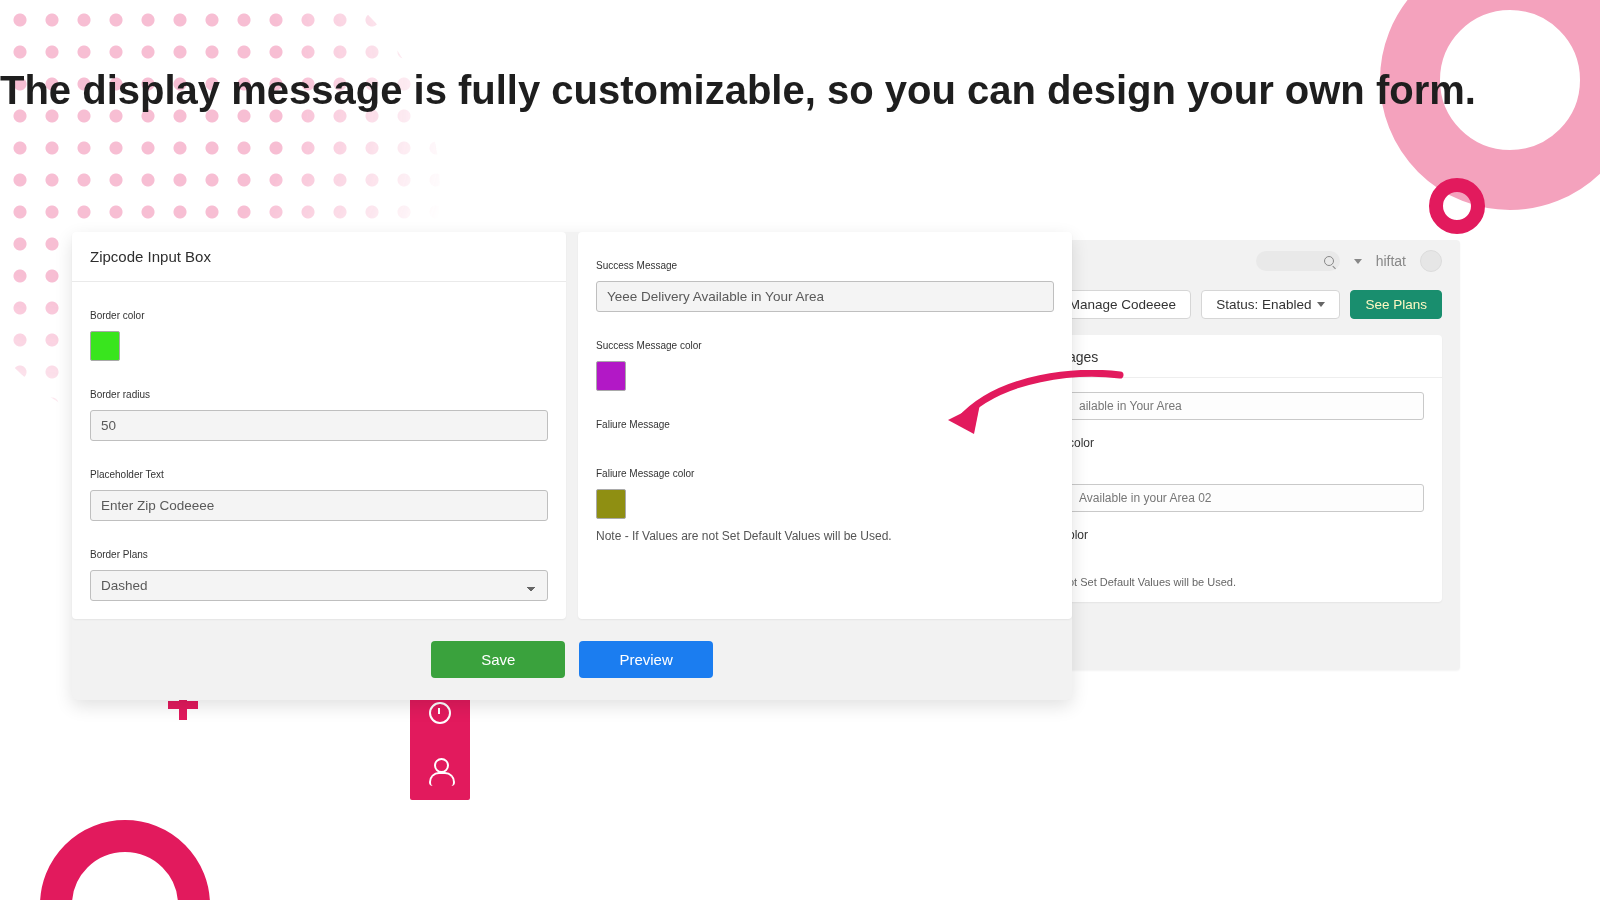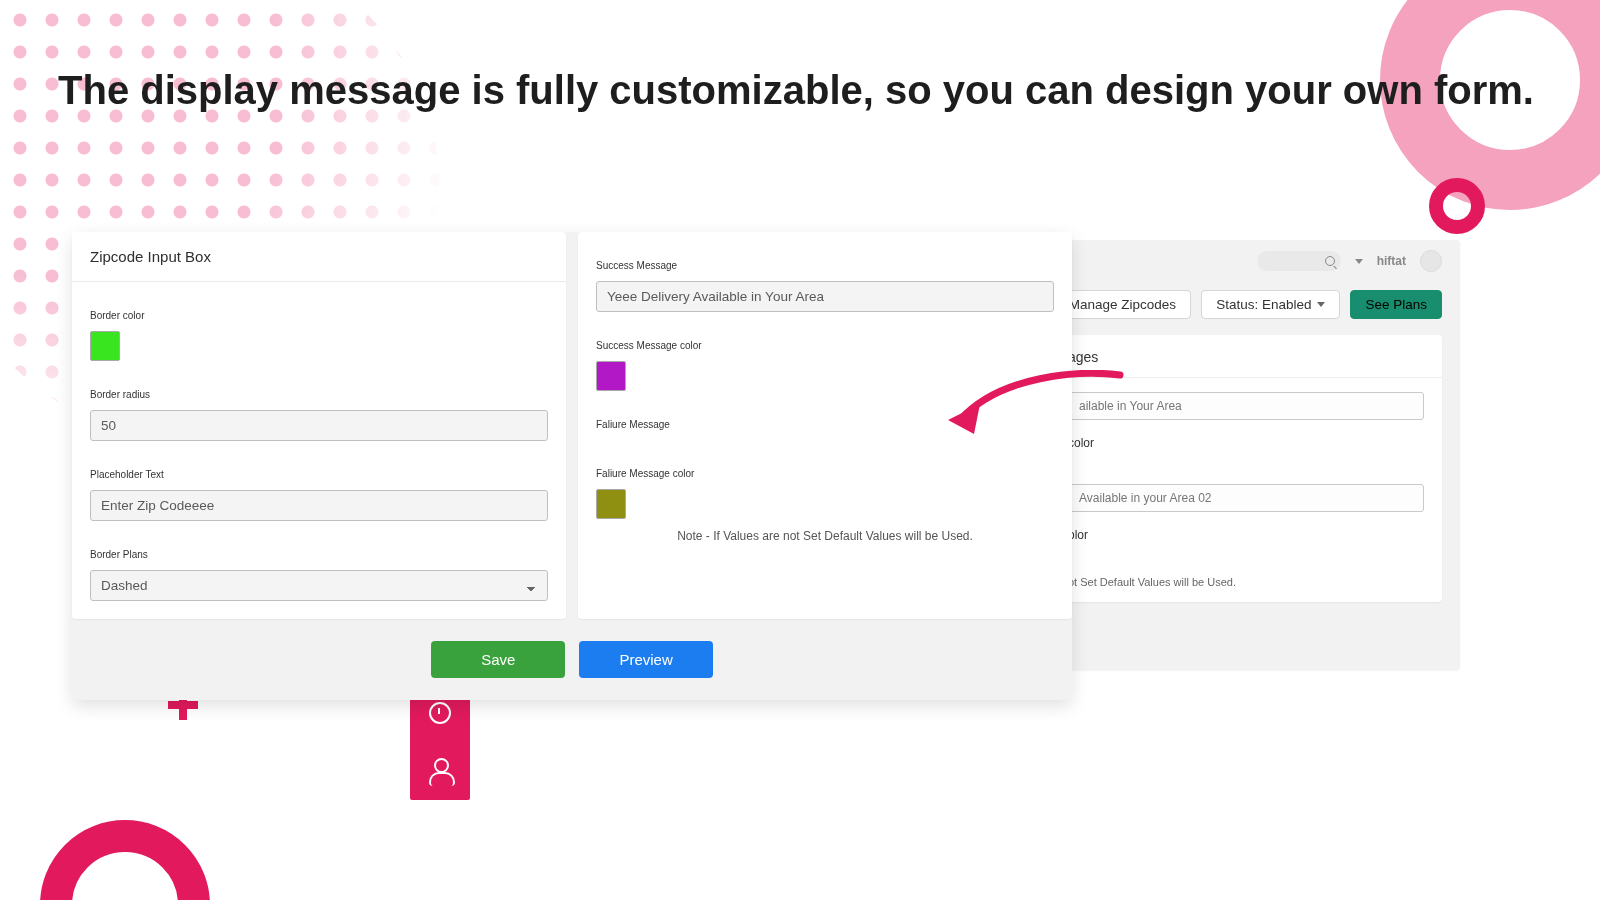--- a/index.html
+++ b/index.html
@@ -14,35 +14,35 @@
 .deco-cross::before, .deco-cross::after { content: ""; position: absolute; background: #e21a5d; }
 .deco-cross::before { left: 0; top: 11px; width: 30px; height: 8px; }
 .deco-cross::after { left: 11px; top: 0; width: 8px; height: 30px; }
 .deco-pillar { position: absolute; left: 410px; top: 690px; width: 60px; height: 110px; background: #e21a5d; border-radius: 0 0 2px 2px; z-index: 3; display: flex; flex-direction: column; align-items: center; justify-content: flex-start; padding-top: 12px; gap: 36px; }
 .deco-pillar .pill-icon { width: 22px; height: 22px; border: 2.4px solid #fff; border-radius: 50%; position: relative; }
 .deco-pillar .pill-icon.user { border: none; }
 .deco-pillar .pill-icon.user::before { content: ""; position: absolute; left: 5px; top: -2px; width: 11px; height: 11px; border: 2.4px solid #fff; border-radius: 50%; }
 .deco-pillar .pill-icon.user::after { content: ""; position: absolute; left: 0; bottom: -4px; width: 22px; height: 12px; border: 2.4px solid #fff; border-radius: 10px 10px 4px 4px; border-bottom: none; }
 .deco-pillar .pill-icon.clock::after { content: ""; position: absolute; left: 7px; top: 4px; width: 2px; height: 6px; background: #fff; }
 
-.headline { position: absolute; left: 0; right: 8px; top: 64px; text-align: center; font-size: 40px; font-weight: 700; color: #1e1e1e; line-height: 1.3; z-index: 2; }
+.headline { position: absolute; left: 0; right: 8px; top: 64px; text-align: left; font-size: 40px; font-weight: 700; color: #1e1e1e; line-height: 1.3; z-index: 2; }
 
 .arrow { position: absolute; left: 940px; top: 370px; z-index: 12; pointer-events: none; }
 
 .back-panel { position: absolute; left: 410px; top: 240px; width: 1050px; background: #f2f2f2; border-radius: 4px; z-index: 1; padding-bottom: 20px; box-shadow: 0 1px 2px rgba(0,0,0,0.05); }
 .back-header { display: flex; justify-content: flex-end; align-items: center; gap: 14px; padding: 12px 18px; height: 42px; }
 .back-search { width: 84px; height: 20px; background: #e9e9e9; border-radius: 10px; display: flex; align-items: center; justify-content: flex-end; padding: 0 6px; }
 .back-search-icon { width: 10px; height: 10px; border: 1.4px solid #888; border-radius: 50%; position: relative; }
 .back-search-icon::after { content: ""; position: absolute; right: -3px; bottom: -3px; width: 4px; height: 1.4px; background: #888; transform: rotate(45deg); }
 .back-chev { width: 0; height: 0; border-left: 4px solid transparent; border-right: 4px solid transparent; border-top: 5px solid #888; }
-.back-small { font-size: 12px; color: #888; font-weight: bold; }
+.back-small { font-size: 14px; color: #888; }
 .back-avatar { width: 22px; height: 22px; border-radius: 50%; background: #e6e6e6; border: 1px solid #dcdcdc; }
 .back-btnrow { display: flex; gap: 10px; padding: 8px 18px 6px 18px; justify-content: flex-end; }
 .back-btn { background: #fff; border: 1px solid #d6d6d6; border-radius: 4px; padding: 6px 14px; font-size: 13.5px; color: #333; display: flex; align-items: center; gap: 6px; cursor: pointer; }
-.back-btn.teal { background: #198e6e; border-color: #198e6e; color: #000000; }
+.back-btn.teal { background: #198e6e; border-color: #198e6e; color: #fef9c3; }
 .back-chev-s { width: 0; height: 0; border-left: 4px solid transparent; border-right: 4px solid transparent; border-top: 5px solid #666; }
 .back-card { margin: 10px 18px 0 640px; background: #fff; border-radius: 4px; padding: 14px 18px; box-shadow: 0 1px 2px rgba(0,0,0,0.06); }
 .back-card-title { font-size: 14px; color: #333; padding-bottom: 12px; border-bottom: 1px solid #eee; margin: 0 -18px 14px -18px; padding-left: 18px; padding-right: 18px; }
 .back-lbl { font-size: 12px; color: #333; margin-bottom: 8px; }
 .back-inp { width: 100%; border: 1px solid #c9c9c9; border-radius: 3px; font-size: 12px; color: #777; padding: 6px 10px; margin-bottom: 16px; background: #fdfdfd; }
 .back-spacer { height: 26px; }
 .back-note { font-size: 11px; color: #666; }
 .back-actions { display: flex; gap: 14px; justify-content: center; margin-top: 16px; }
 .back-save { background: #3aa23d; color: #fff; border: none; border-radius: 4px; padding: 8px 40px; font-size: 14px; cursor: pointer; }
 .back-prev { background: #1b7df0; color: #fff; border: none; border-radius: 4px; padding: 8px 34px; font-size: 14px; cursor: pointer; }
@@ -50,21 +50,21 @@
 .front-panel { position: absolute; left: 72px; top: 232px; width: 1000px; background: #f2f2f2; border-radius: 6px; z-index: 10; padding: 0 0 22px 0; box-shadow: 0 6px 18px rgba(0,0,0,0.12); }
 .front-cols { display: flex; gap: 12px; padding: 0; }
 .fcard { flex: 1; background: #fff; border-radius: 4px; box-shadow: 0 1px 2px rgba(0,0,0,0.06); }
 .fcard-header { padding: 16px 18px; border-bottom: 1px solid #eaeaea; font-size: 15px; color: #2e2e2e; }
 .fcard-body { padding: 14px 18px 18px 18px; }
 .flabel { font-size: 10px; color: #333; margin: 14px 0 10px 0; }
 .fswatch { width: 30px; height: 30px; border: 1px solid #a9a9a9; border-radius: 2px; cursor: pointer; }
 .finput { width: 100%; border: 1px solid #bfbfbf; background: #f4f4f4; border-radius: 3px; font-size: 13.5px; padding: 7px 10px; color: #5a5a5a; }
 .fselect { width: 100%; border: 1px solid #bfbfbf; background: #f4f4f4; border-radius: 3px; font-size: 13.5px; padding: 7px 10px; color: #5a5a5a; appearance: none; background-image: linear-gradient(45deg, transparent 50%, #666 50%), linear-gradient(135deg, #666 50%, transparent 50%); background-position: calc(100% - 16px) 16px, calc(100% - 11px) 16px; background-size: 5px 5px, 5px 5px; background-repeat: no-repeat; }
 .fgap { height: 14px; }
-.fnote { font-size: 12px; color: #555; margin-top: 10px; text-align: center; }
+.fnote { font-size: 12px; color: #555; margin-top: 10px; }
 .front-actions { display: flex; gap: 14px; justify-content: center; margin-top: 22px; }
 .front-save { background: #3aa23d; color: #fff; border: none; border-radius: 4px; padding: 10px 50px; font-size: 15px; cursor: pointer; }
 .front-prev { background: #1b7df0; color: #fff; border: none; border-radius: 4px; padding: 10px 40px; font-size: 15px; cursor: pointer; }
 </style>
 </head>
 <body>
 
 <div class="deco-dots"></div>
 <div class="deco-ring-lg"></div>
 <div class="deco-ring-sm"></div>
@@ -77,21 +77,21 @@
   <div class="back-header">
     <div class="back-search">
         <span class="back-search-icon"></span>
       </div>
     <span class="back-chev"></span>
     <span class="back-small">hiftat</span>
     <div class="back-avatar"></div>
   </div>
   <div class="back-btnrow">
     <button class="back-btn">Help</button>
-    <button class="back-btn">Manage Zipcodes</button>
+    <button class="back-btn">Manage Codeeee</button>
     <button class="back-btn">
         <span>Status: Enabled</span>
         <span class="back-chev-s"></span>
       </button>
     <button class="back-btn teal">See Plans</button>
   </div>
   <div class="back-card">
     <div class="back-card-title">ages</div>
     <input class="back-inp" value="ailable in Your Area" style="">
     <div class="back-lbl">color</div>

